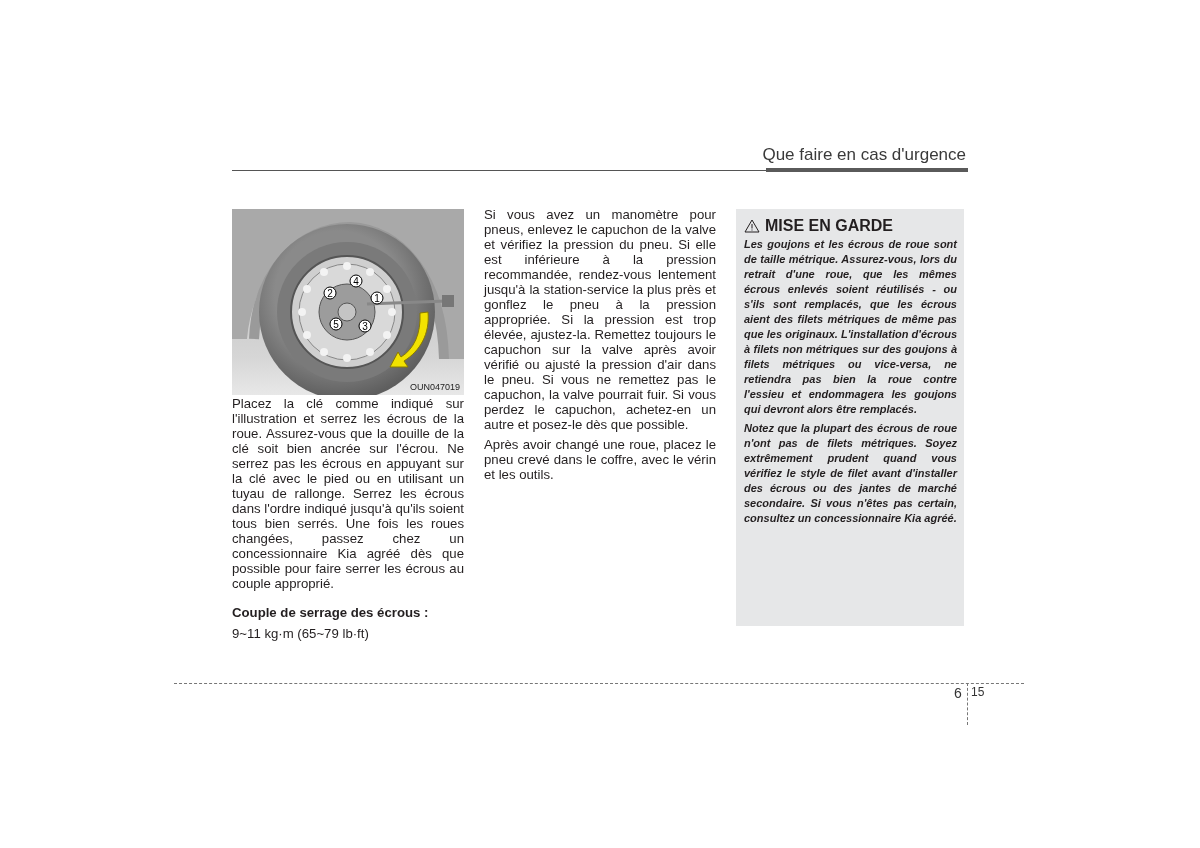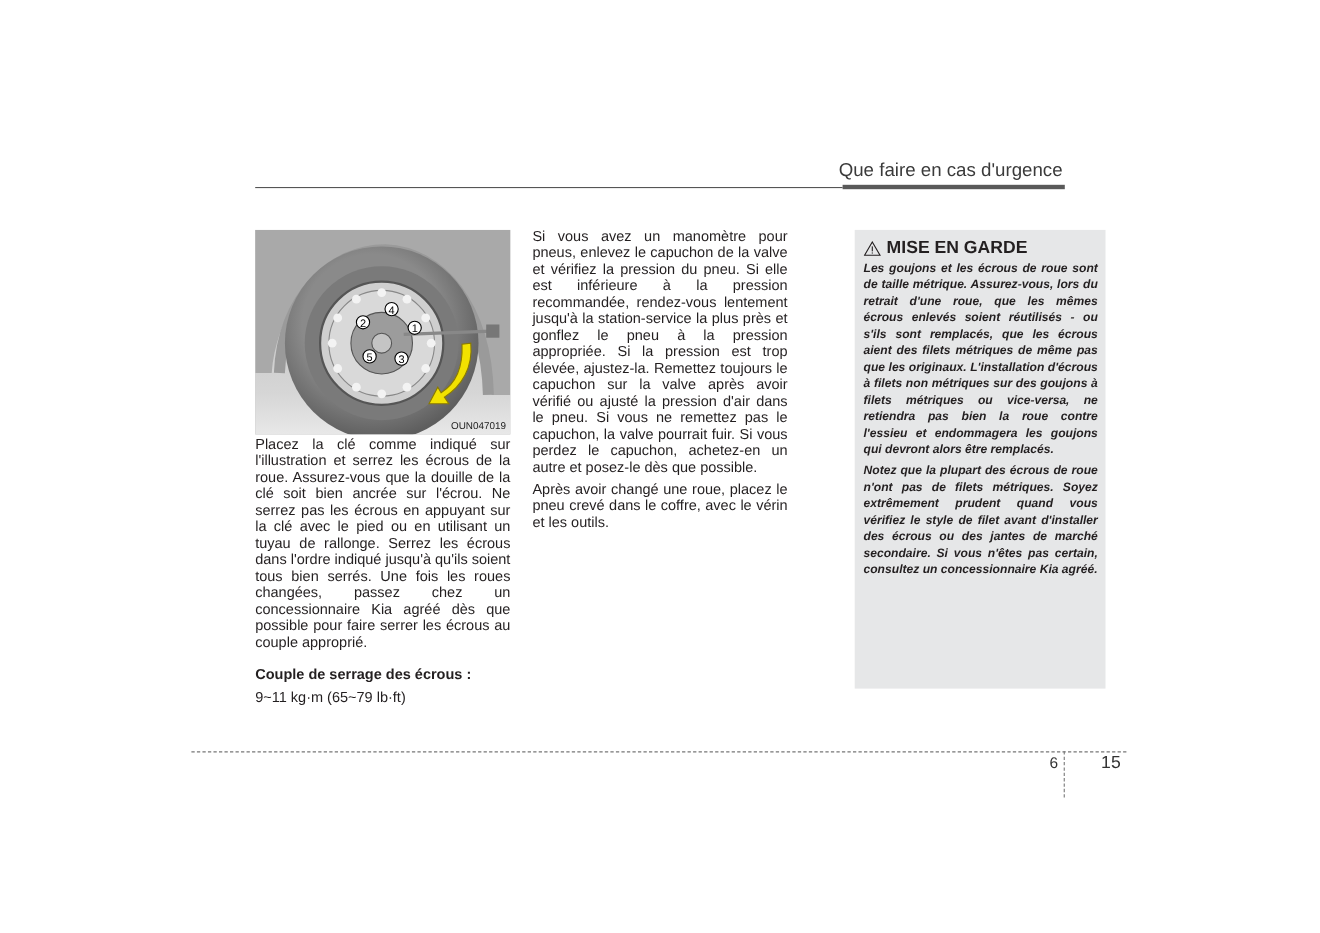--- a/index.html
+++ b/index.html
@@ -13,30 +13,30 @@
     .col1 { left: 232px; top: 396px; width: 232px; }
     .col2 { left: 484px; top: 207px; width: 232px; }
 
     .figure { position: absolute; left: 232px; top: 209px; width: 232px; height: 186px; background: #c8c8c8; overflow: hidden; }
     .fig-code { position: absolute; right: 4px; bottom: 3px; font-size: 9px; color: #222; margin-top: 40px; }
 
     .torque-label { font-weight: bold; margin-top: 14px !important; }
     .torque-value { margin-top: 6px !important; }
     .gap { margin-top: 5px !important; }
 
-    .warning { position: absolute; left: 736px; top: 209px; width: 228px; height: 417px; background: #e6e7e8; box-sizing: border-box; padding: 8px 7px 0 8px; margin-left: 41px; }
+    .warning { position: absolute; left: 736px; top: 209px; width: 228px; height: 417px; background: #e6e7e8; box-sizing: border-box; padding: 8px 7px 0 8px; }
     .warning-title { font-weight: bold; font-size: 16px; display: flex; align-items: center; gap: 5px; margin-bottom: 2px; color: #231f20; }
     .warning-body { font-weight: bold; font-style: italic; font-size: 11px; line-height: 15px; text-align: justify; }
     .warning-body p { margin: 0; }
     .warning-body p + p { margin-top: 4px; }
 
     .footer-line { position: absolute; left: 174px; top: 683px; width: 850px; border-top: 1px dashed #777; }
     .footer-vline { position: absolute; left: 967px; top: 683px; height: 42px; border-left: 1px dashed #777; }
     .page-chapter { position: absolute; left: 954px; top: 685px; font-size: 14px; color: #333; }
-    .page-num { position: absolute; left: 1001px; top: 685px; font-size: 16px; color: #333; }
+    .page-num { position: absolute; left: 971px; top: 685px; font-size: 12px; color: #333; }
   </style>
 </head>
 <body>
 
 <div class="header-title">Que faire en cas d'urgence</div>
 <div class="header-line"></div>
 <div class="header-bar"></div>
 
 <div class="figure">
   <svg width="232" height="186" viewBox="0 0 232 186">

